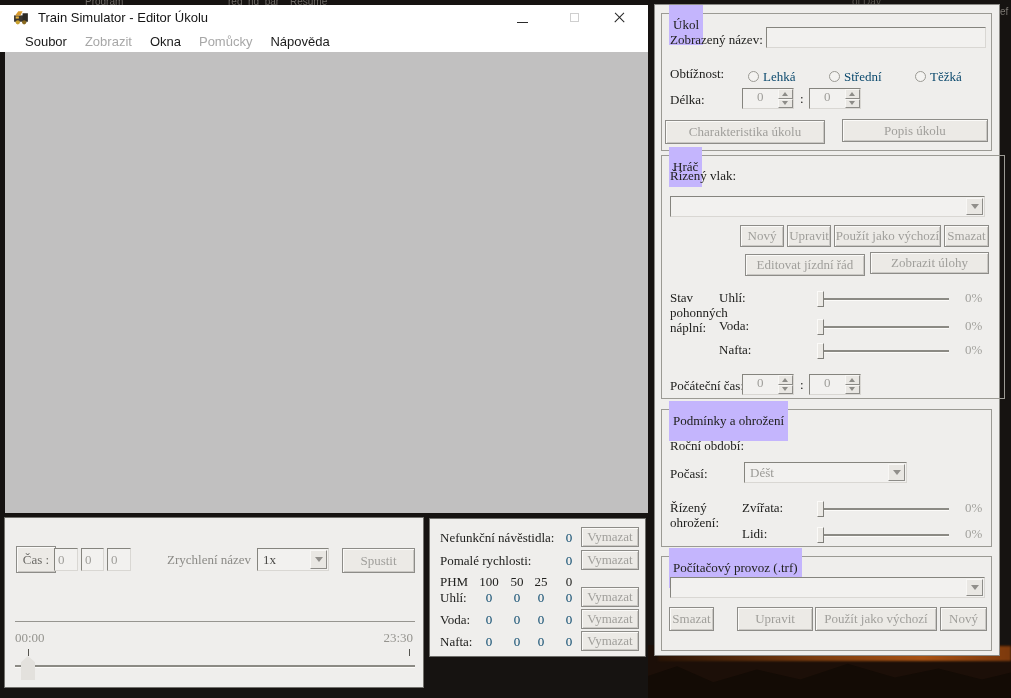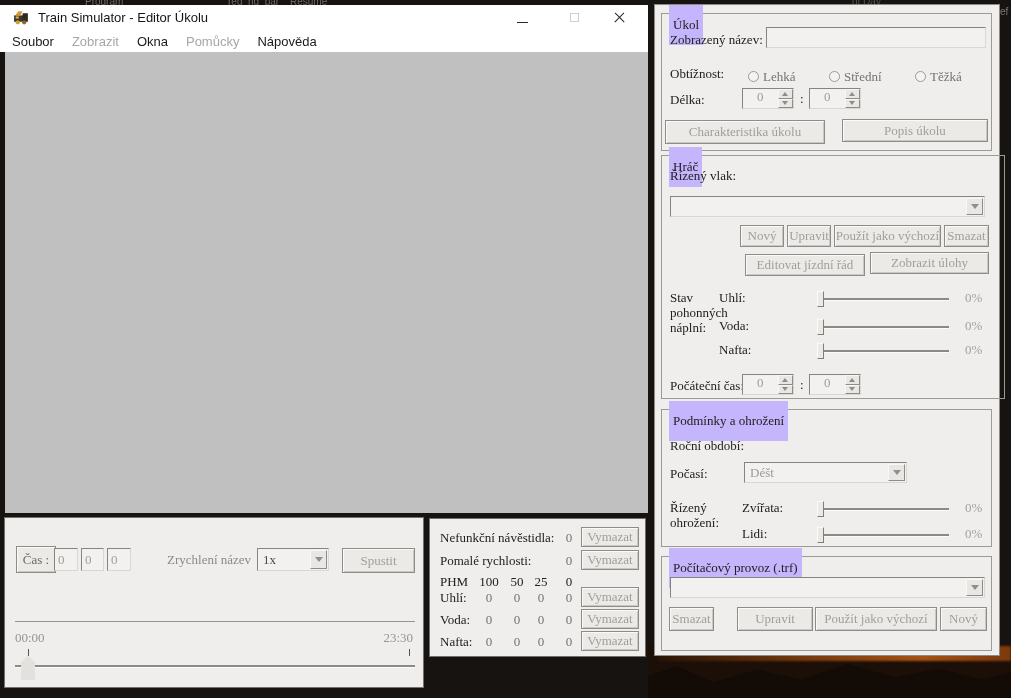--- a/index.html
+++ b/index.html
@@ -15,29 +15,29 @@
   #titlebar { position:absolute; left:0; top:5px; width:648px; height:25px; background:#ffffff; }
   #titlebar .title { position:absolute; left:38px; top:5px; font:13px "Liberation Sans",sans-serif; color:#141414; }
   #app-icon { position:absolute; left:13px; top:4px; width:17px; height:17px; }
   .winbtn { position:absolute; top:0; width:38px; height:25px; }
   #min-btn { left:504px; } #max-btn { left:556px; } #close-btn { left:600px; }
   #min-glyph { position:absolute; left:13px; top:17px; width:11px; border-top:1px solid #2b2b2b; }
   #max-glyph { position:absolute; left:14px; top:8px; width:9px; height:9px; border:1px solid #cfcfcf; }
   .xbar { position:absolute; left:13px; top:12px; width:13px; height:1.4px; background:#252525; }
   .xbar.a { transform:rotate(45deg); } .xbar.b { transform:rotate(-45deg); }
 
-  #menubar { position:absolute; left:0; top:30px; width:648px; height:22px; background:#ffffff; display:flex; align-items:center; padding-left:3px; }
+  #menubar { position:absolute; left:0; top:30px; width:648px; height:22px; background:#ffffff; display:flex; align-items:center; padding-left:16px; }
   .menu-item { font:13px "Liberation Sans",sans-serif; color:#1a1a1a; padding:0 9px; }
   .menu-item.dis { color:#a7a7a7; }
 
   #canvas { position:absolute; left:5px; top:52px; width:643px; height:461px; background:#c1c0c0; }
 
   
   .lbl { font:13px "Liberation Serif",serif; color:#21211f; white-space:nowrap; }
-  .dis { color:#737373; }
+  .dis { color:#0c4a6e; }
   .btn { position:absolute; display:flex; align-items:center; justify-content:center;
          background:#eceae6; color:#a09f9b; font:13px "Liberation Serif",serif; white-space:nowrap;
          border:1px solid #8d8c88; box-shadow:inset 1px 1px 0 #fbfaf8, inset -1px -1px 0 #cac8c4; }
   .sunken { background:#f2f1ef; border:1px solid; border-color:#85847e #d9d7d3 #d9d7d3 #85847e; }
   .combo { position:absolute; } 
   .combo .val { position:absolute; left:5px; top:2px; font:13px "Liberation Serif",serif; color:#9b9a96; }
   .combo .drop { position:absolute; right:1px; top:1px; bottom:1px; width:17px; background:#e9e7e3;
                  border:1px solid; border-color:#f8f7f5 #8d8c88 #8d8c88 #f8f7f5; display:flex; align-items:center; justify-content:center; }
   .tri-dn { width:0; height:0; border-left:4px solid transparent; border-right:4px solid transparent; border-top:5px solid #918f8b; }
   .tri-up-s { width:0; height:0; border-left:3px solid transparent; border-right:3px solid transparent; border-bottom:4px solid #8d8c88; }

